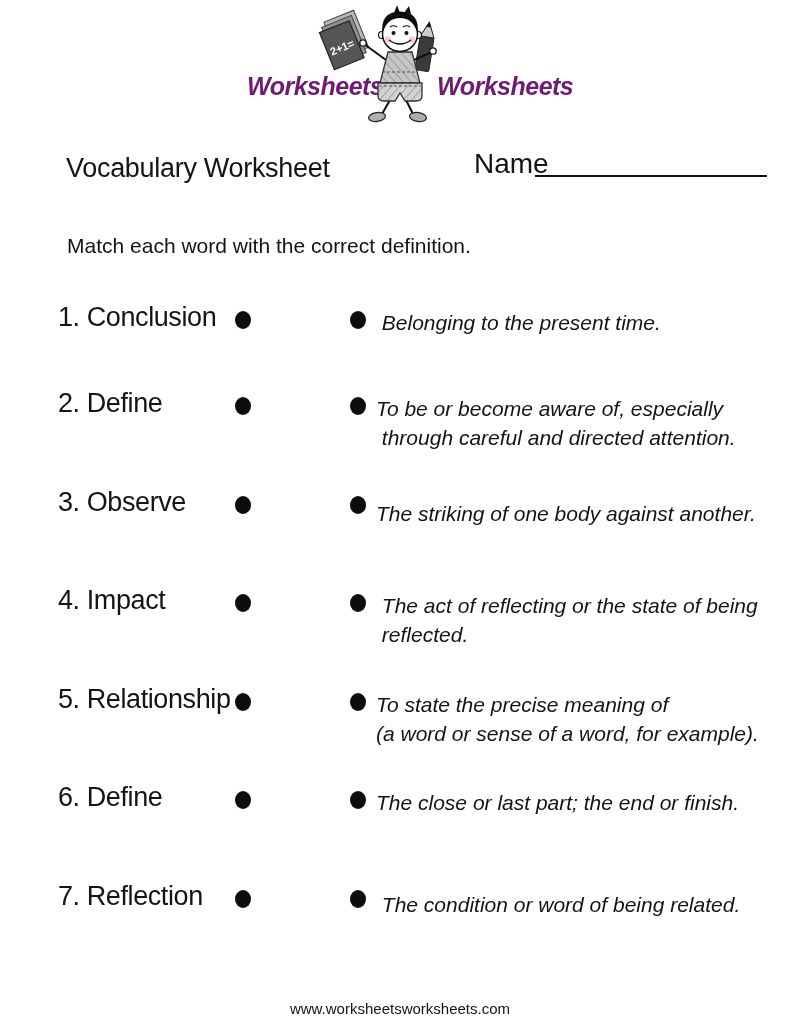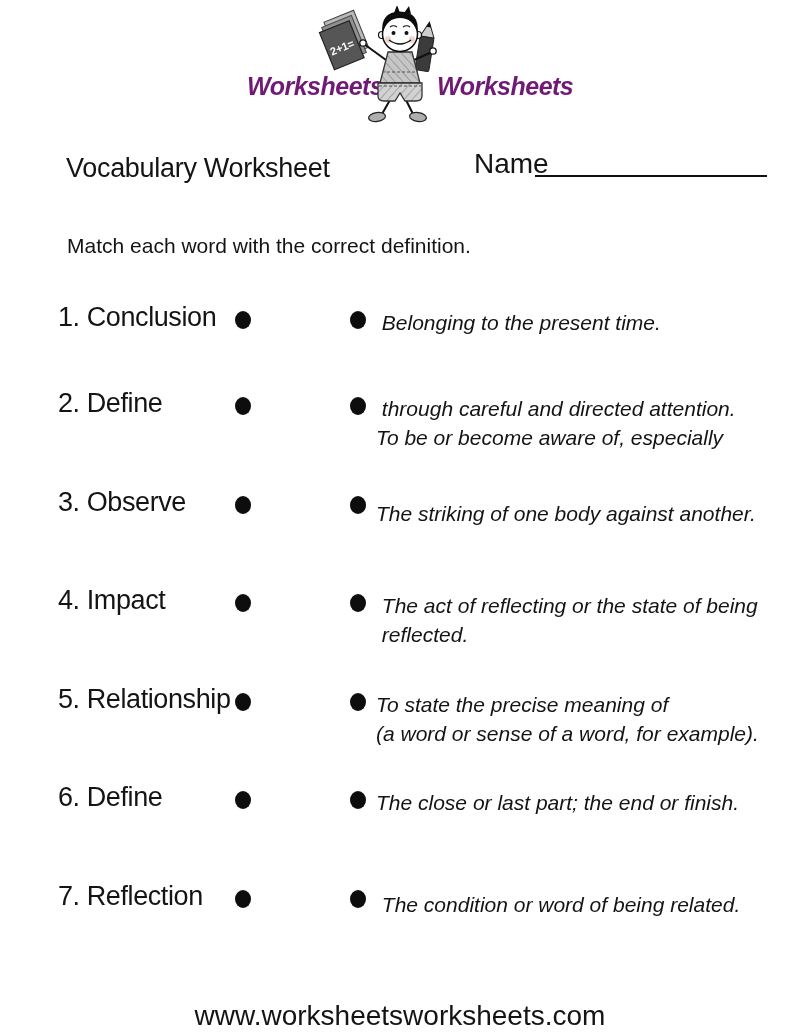--- a/index.html
+++ b/index.html
@@ -43,21 +43,21 @@
   }
   .bullet-left  { left:235px; }
   .bullet-right { left:350px; }
   .def {
     position:absolute; left:376px; top:6px; font-size:21px; line-height:29px;
   }
   .def-line { white-space:pre;font-style:italic; }
   
   .footer {
     position:absolute; left:0; top:1000px; width:800px;
-    text-align:center; font-size:28px;
+    text-align:center; font-size:15px;
   }
 </style>
 </head>
 <body>
 
 <div id="page">
 
   <span class="logo-word" id="logo-word-left">Worksheets</span>
   <span class="logo-word" id="logo-word-right">Worksheets</span>
 
@@ -132,22 +132,22 @@
     </div>
   </div>
 
   <div class="row" style="top:388px">
     <div class="word">
       <span class="num">2.</span><span>Define</span>
     </div>
     <span class="bullet bullet-left"></span>
     <span class="bullet bullet-right"></span>
     <div class="def">
+      <div class="def-line">To be or become aware of, especially</div>
       <div class="def-line"> through careful and directed attention.</div>
-      <div class="def-line">To be or become aware of, especially</div>
     </div>
   </div>
 
   <div class="row" style="top:487px">
     <div class="word">
       <span class="num">3.</span><span>Observe</span>
     </div>
     <span class="bullet bullet-left"></span>
     <span class="bullet bullet-right"></span>
     <div class="def" style="top:12px">

